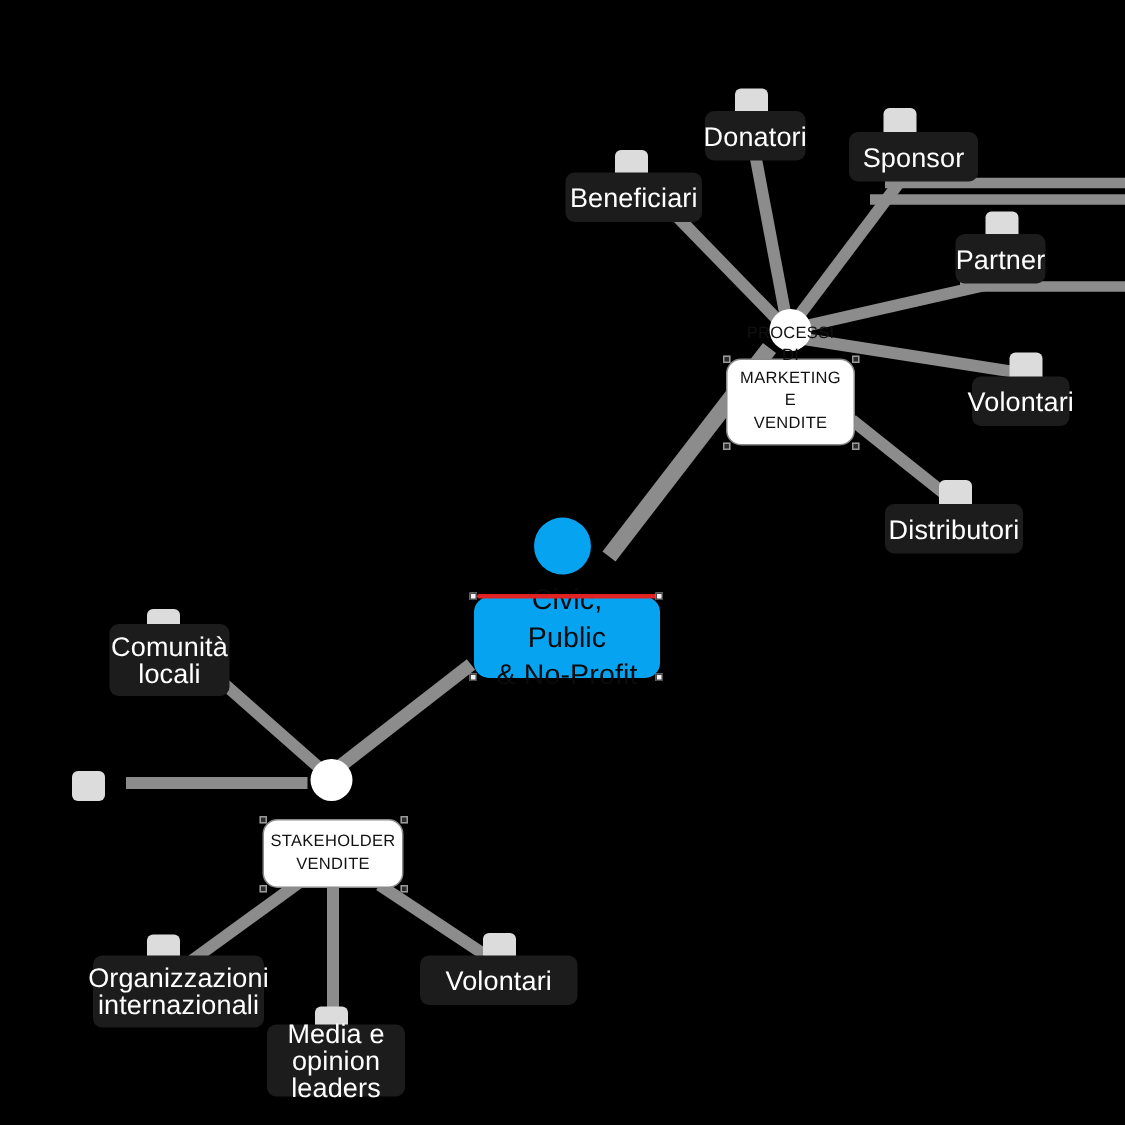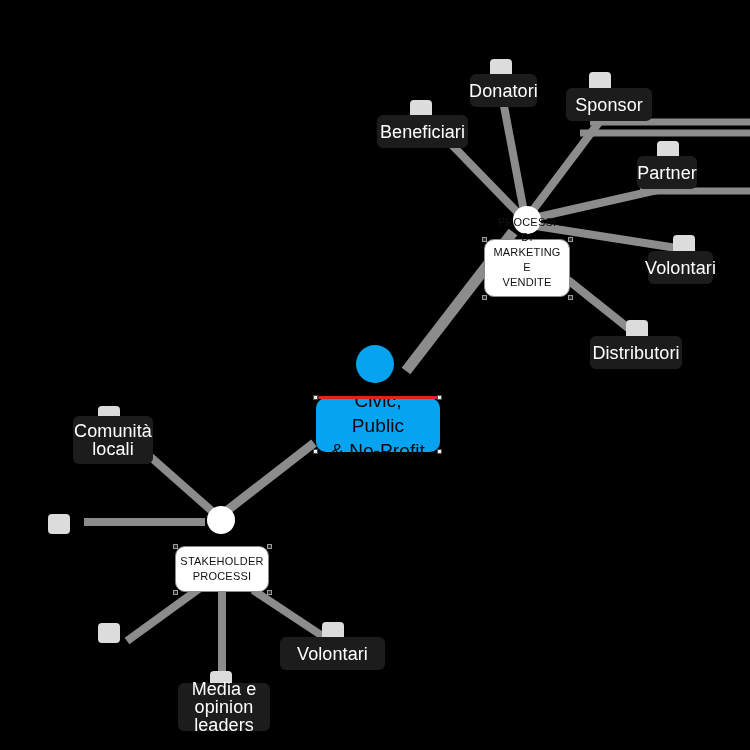--- a/index.html
+++ b/index.html
@@ -137,28 +137,30 @@
     <div class="node node-leaf" style="left: 590px; top: 336px; width: 92px; height: 33px;"><span>Distributori</span></div>
     <div class="hub-dot" style="left: 513px; top: 206px; width: 28px; height: 28px;"></div>
     <div class="node node-branch" style="left: 484px; top: 239px; width: 86px; height: 58px; position: absolute; align-items: flex-end;"><span>PROCESSI DI
 MARKETING E
 VENDITE</span><div class="handle handle-dark" style="left: -3px; top: -3px;"></div><div class="handle handle-dark" style="left: 83px; top: -3px;"></div><div class="handle handle-dark" style="left: -3px; top: 55px;"></div><div class="handle handle-dark" style="left: 83px; top: 55px;"></div></div>
     <div class="leaf-icon" style="left: 98px; top: 406px;"></div>
     <div class="node node-leaf" style="left: 73px; top: 416px; width: 80px; height: 48px;"><span>Comunità
 locali</span></div>
     <div class="leaf-icon" style="left: 48px; top: 514px;"></div>
     <div class="leaf-icon" style="left: 98px; top: 623px;"></div>
+    <div class="node node-leaf" style="left: 62px; top: 637px; width: 114px; height: 48px;"><span>Organizzazioni
+internazionali</span></div>
     <div class="leaf-icon" style="left: 210px; top: 671px;"></div>
     <div class="node node-leaf" style="left: 178px; top: 683px; width: 92px; height: 48px;"><span>Media e
 opinion leaders</span></div>
     <div class="leaf-icon" style="left: 322px; top: 622px;"></div>
     <div class="node node-leaf" style="left: 280px; top: 637px; width: 105px; height: 33px; align-items: flex-end;"><span>Volontari</span></div>
     <div class="hub-dot" style="left: 207px; top: 506px; width: 28px; height: 28px;"></div>
     <div class="node node-branch" style="left: 175px; top: 546px; width: 94px; height: 46px; position: absolute;"><span>STAKEHOLDER
-PROCESSI</span><div class="handle handle-dark" style="left: -3px; top: -3px;"></div><div class="handle handle-dark" style="left: 91px; top: -3px;"></div><div class="handle handle-dark" style="left: -3px; top: 43px;"></div><div class="handle handle-dark" style="left: 91px; top: 43px;"></div></div>
+VENDITE</span><div class="handle handle-dark" style="left: -3px; top: -3px;"></div><div class="handle handle-dark" style="left: 91px; top: -3px;"></div><div class="handle handle-dark" style="left: -3px; top: 43px;"></div><div class="handle handle-dark" style="left: 91px; top: 43px;"></div></div>
     <div class="root-dot" style="left: 356px; top: 345px; width: 38px; height: 38px; background: rgb(6, 163, 240);"></div>
     <div class="node node-root" style="left: 316px; top: 398px; width: 124px; height: 54px; background: rgb(6, 163, 240); color: rgb(10, 10, 10);"><span>Civic, Public
 &amp; No-Profit</span></div>
     <div class="root-topline" style="left: 318px; top: 396px; width: 120px; background: rgb(224, 34, 34);"></div>
     <div class="handle" style="left: 313px; top: 395px;"></div>
     <div class="handle" style="left: 437px; top: 395px;"></div>
     <div class="handle" style="left: 313px; top: 449px;"></div>
     <div class="handle" style="left: 437px; top: 449px;"></div>
   </div>
 

